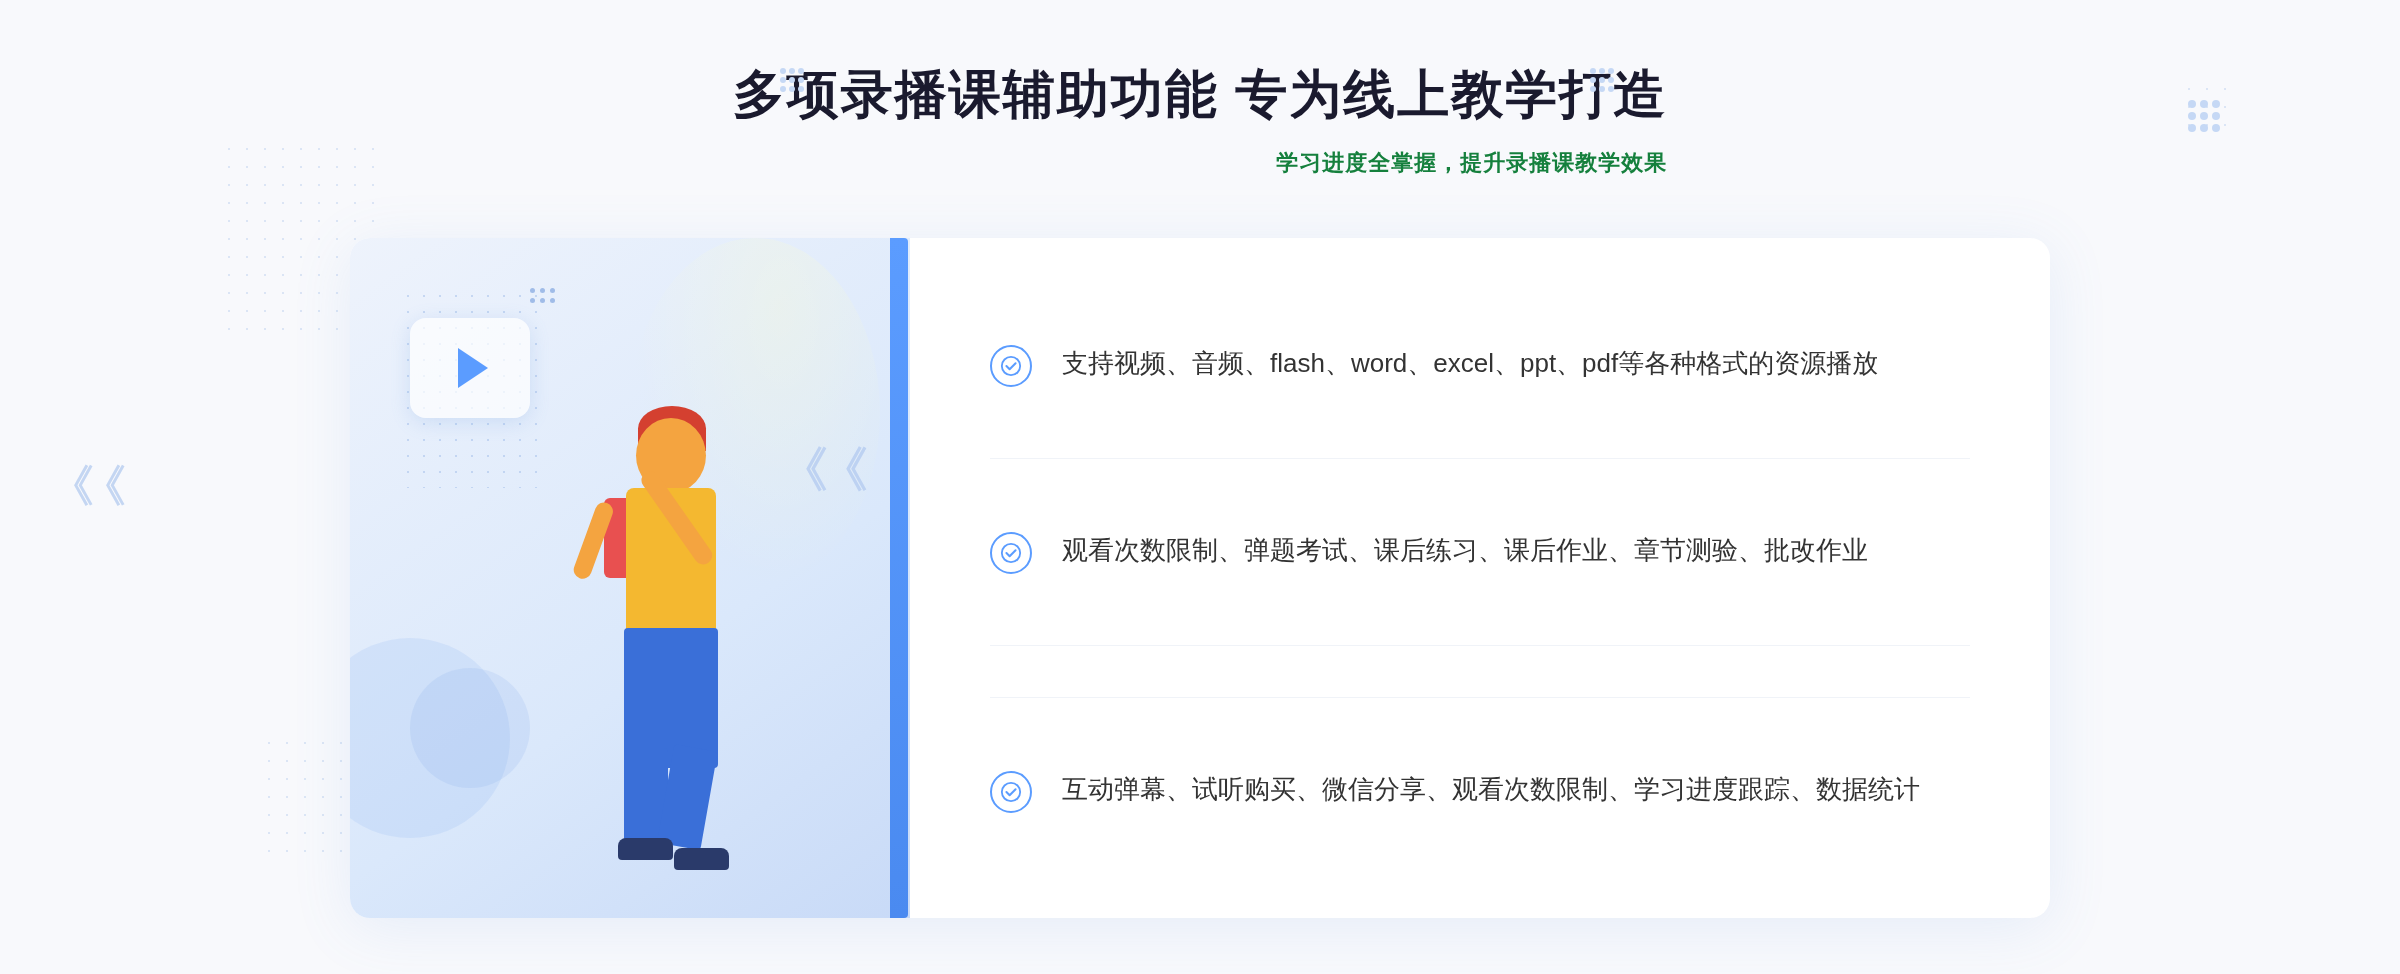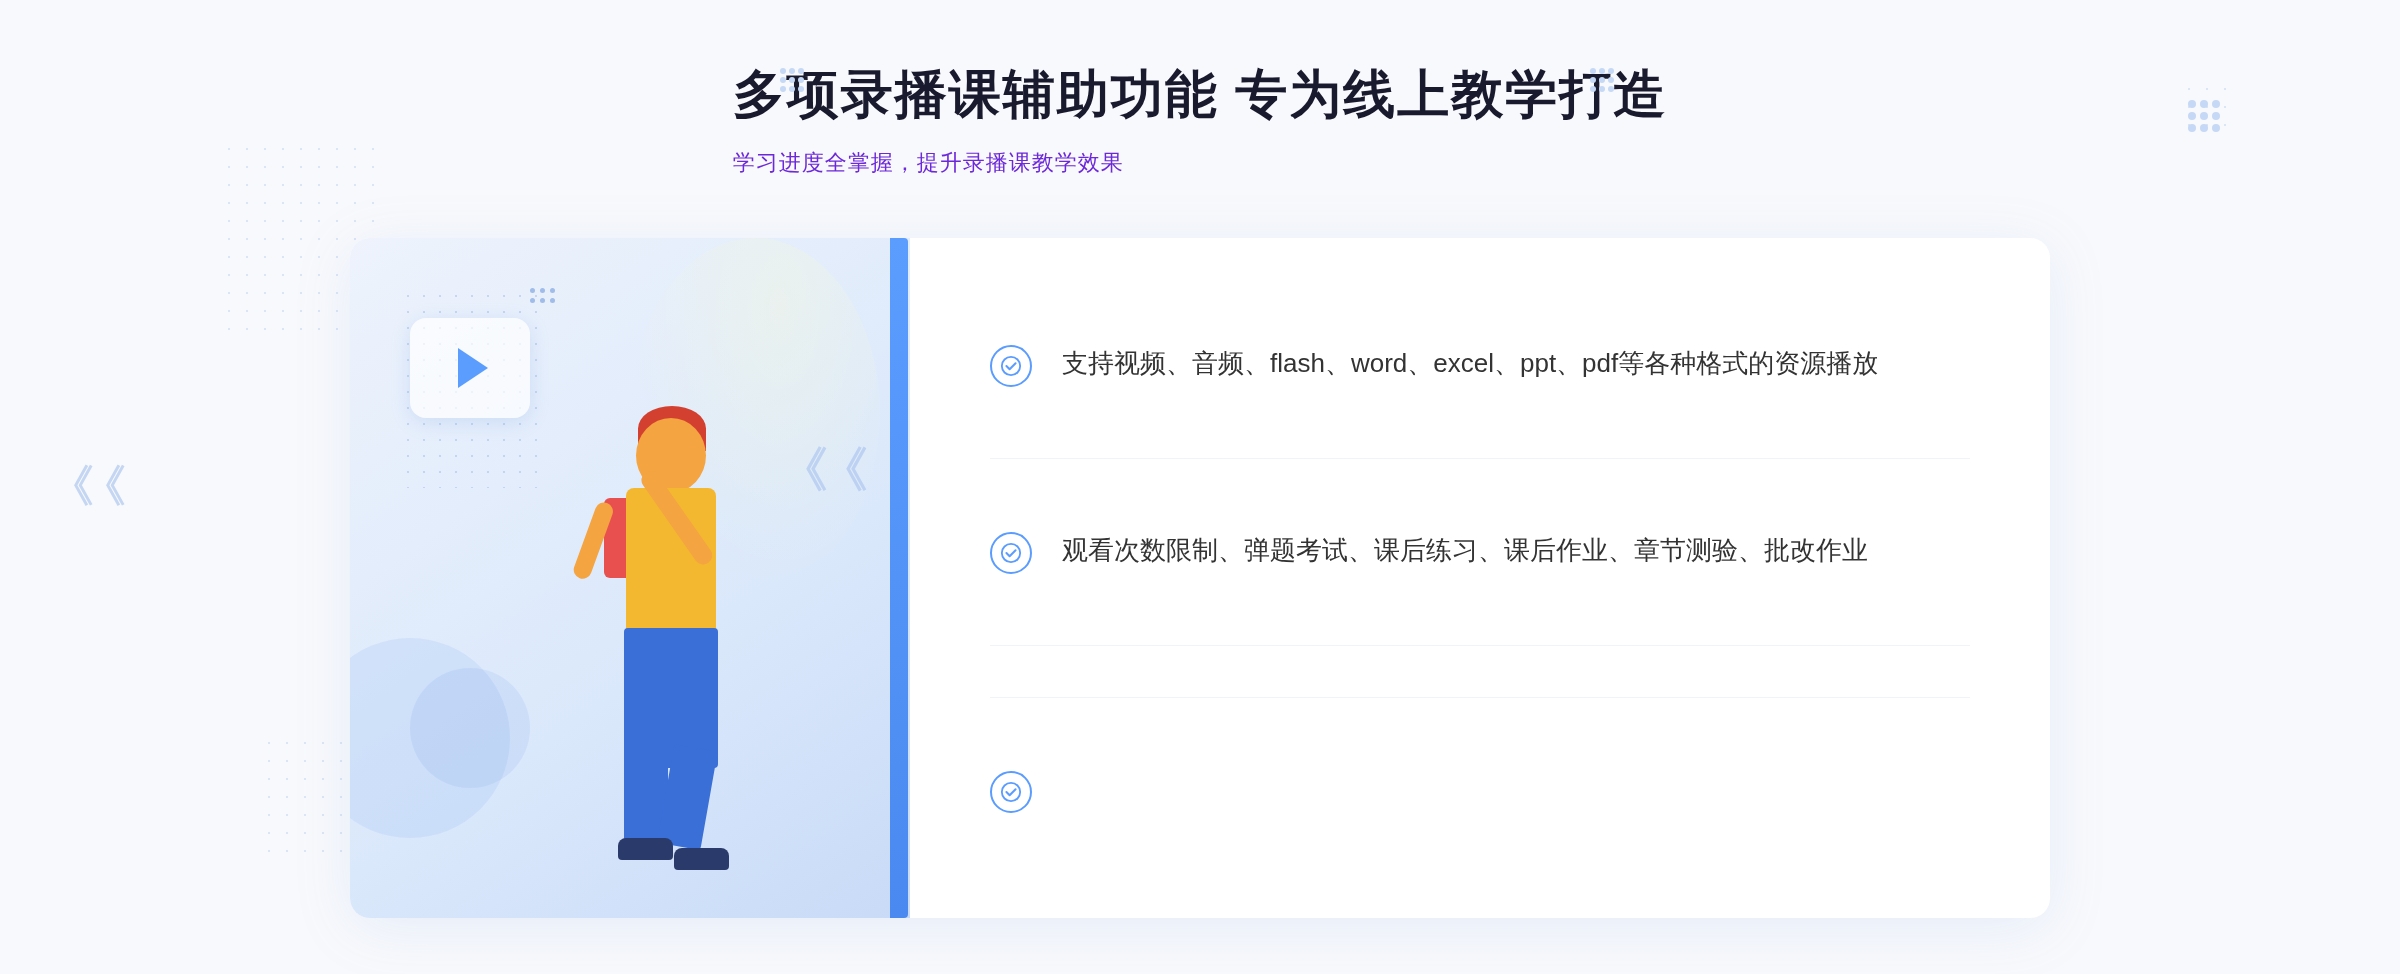--- a/index.html
+++ b/index.html
@@ -87,36 +87,36 @@
 
     .dots-icon span {
       width: 6px;
       height: 6px;
       border-radius: 50%;
       background: #c5d8f5;
     }
 
     
     .header-section {
-      text-align: left;
+      text-align: right;
       margin-bottom: 60px;
     }
 
     .main-title {
       font-size: 52px;
       font-weight: 700;
       color: #1a1a2e;
       letter-spacing: 2px;
       margin-bottom: 18px;
     }
 
     .sub-title {
       font-size: 22px;
-      color: #6d28d9;
-      font-weight: 400;
+      color: #15803d;
+      font-weight: 700;
       letter-spacing: 1px;
     }
 
     
     .content-area {
       display: flex;
       align-items: stretch;
       width: 1700px;
       min-height: 680px;
       background: #ffffff;
@@ -582,18 +582,19 @@
 
       <div class="divider-line"></div>
 
       <div class="feature-item">
         <div class="check-icon">
           <svg viewBox="0 0 24 24" fill="none">
             <circle cx="12" cy="12" r="10" stroke="#5b9cff" stroke-width="2" fill="none"></circle>
             <polyline points="7,12 10.5,15.5 17,9" stroke="#5b9cff" stroke-width="2.2" stroke-linecap="round" stroke-linejoin="round" fill="none"></polyline>
           </svg>
         </div>
+        <p class="feature-text">互动弹幕、试听购买、微信分享、观看次数限制、学习进度跟踪、数据统计</p>
       </div>
 
     </div>
   </div>
 
 </div>
 
 </body></html>

